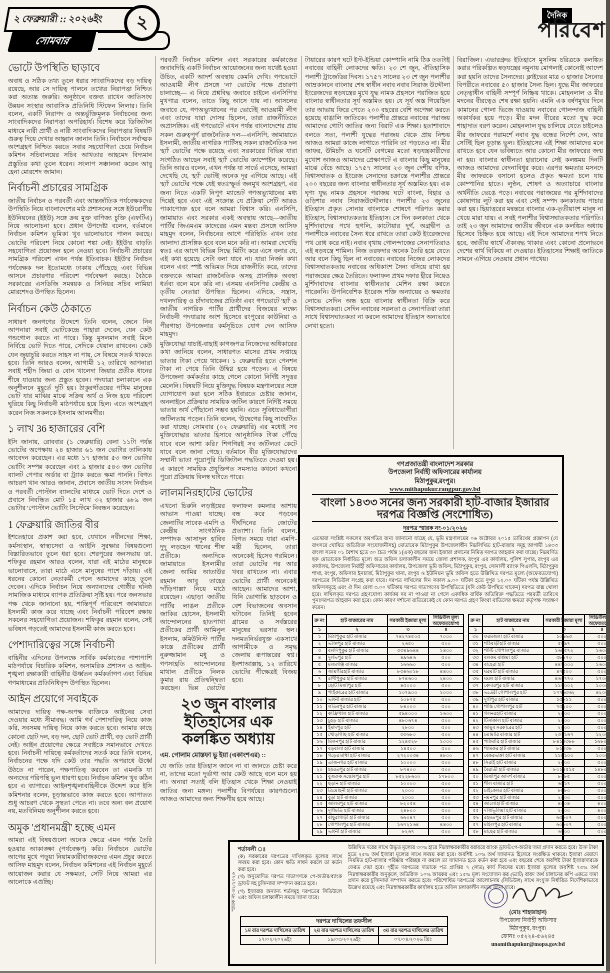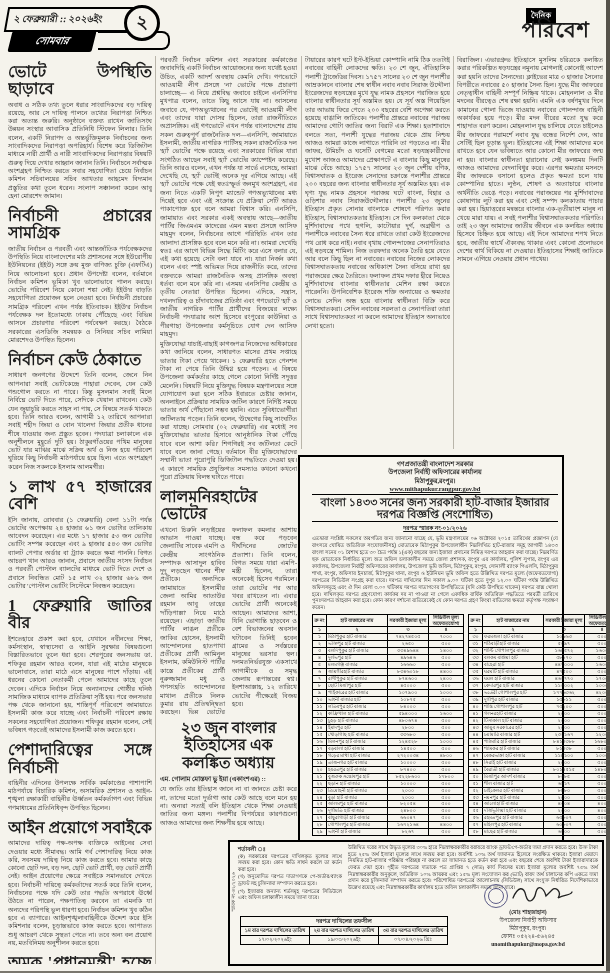--- a/index.html
+++ b/index.html
@@ -15,36 +15,36 @@
     background:#f5f3ec;font-weight:bold;font-size:9.5px;padding:3px 6px;
     transform:skewX(-10deg);white-space:nowrap;}
   .issue-circle{position:absolute;left:118px;top:-2px;width:30px;height:30px;
     border:3px solid #000;border-radius:50%;background:#f5f3ec;z-index:2;
     font-size:18px;font-weight:bold;text-align:center;line-height:28px;}
   .day-band{position:absolute;left:4px;top:24px;width:84px;background:#000;color:#fff;
     font-style:italic;font-size:10px;font-weight:bold;text-align:center;
     padding:2px 0;transform:skewX(-14deg);border-radius:2px;}
   .day-tail{position:absolute;left:92px;top:24px;width:70px;height:15px;
     border:2px solid #000;border-left:none;border-radius:0 8px 8px 0;background:#f5f3ec;}
-  .logo{position:absolute;right:20px;top:4px;width:120px;text-align:right;}
+  .logo{position:absolute;right:4px;top:4px;width:120px;text-align:right;}
   .logo-tag{display:inline-block;background:#000;color:#fff;font-size:8px;
     font-weight:bold;padding:1px 5px;margin-right:34px;}
   .logo-name{font-size:21px;font-weight:bold;letter-spacing:1px;line-height:0.9;
     margin-top:-2px;}
 
   
   .col{position:absolute;top:56px;font-size:6.3px;line-height:1.32;
     text-align:justify;overflow:hidden;}
   #col1{left:8px;width:144px;height:908px;}
   #col2{left:160px;width:137px;height:908px;}
   #col3{left:305px;width:145px;height:393px;}
   #col4{left:457px;width:146px;height:393px;}
   .vrule{position:absolute;top:56px;width:1px;background:#b9b5aa;}
   #r1{left:155px;height:908px;} #r2{left:301px;height:393px;} #r3{left:453px;height:393px;}
-  .headline{font-size:16px;line-height:1.08;font-weight:bold;margin:7px 0 3px 0;}
+  .headline{font-size:10px;line-height:1.08;font-weight:normal;margin:7px 0 3px 0;}
   .col p{margin:0 0 2px 0;}
   .two-col{column-count:2;column-gap:7px;}
   .feature-h{font-size:15.5px;line-height:1.15;font-weight:bold;text-align:center;
     margin:0 2px 3px 2px;}
   .feature-by{font-size:6.4px;font-weight:bold;margin-bottom:2px;}
 
   
   #boxA{position:absolute;left:298px;top:455px;width:266px;height:385px;
     border:2px solid #000;border-bottom:none;background:#f7f5ee;
     box-sizing:border-box;padding:3px 4px 0 12px;}
@@ -123,21 +123,21 @@
         <h3 class="headline">নির্বাচনী প্রচারের সামগ্রিক</h3>
         <p>জাতীয় নির্বাচন ও পরবর্তী এবং আন্তর্জাতিক পর্যবেক্ষকদের উপস্থিতি নিয়ে বাংলাদেশের মাঠ প্রশাসনের সঙ্গে ইউরোপীয় ইউনিয়নের (ইইউ) সঙ্গে ক্রয় মুক্ত বাণিজ্য চুক্তি (এফটিএ) নিয়ে আলোচনা হবে। প্রধান উপদেষ্টা বলেন, বর্তমানে নির্বাচন কমিশন ভূমিকা খুব ভালোভাবে পালন করছে। ভোটের পরিবেশ নিয়ে কোনো শঙ্কা নেই। ইইউ'র বাড়তি সহযোগিতা প্রয়োজন হলে নেওয়া হবে। নির্বাচনী প্রচারের সামগ্রিক পরিবেশ এখন পর্যন্ত ইতিবাচক। ইইউ'র নির্বাচন পর্যবেক্ষক দল ইতোমধ্যে ঢাকায় পৌঁছেছে এবং বিভিন্ন আসনে প্রচারণার পরিবেশ পর্যবেক্ষণ করছে। বৈঠকে সরকারের এসডিজি সমন্বয়ক ও সিনিয়র সচিব লামিয়া মোরশেদও উপস্থিত ছিলেন।</p>
       </div>
 
       <div>
         <h3 class="headline">নির্বাচন কেউ ঠেকাতে</h3>
         <p>সাধারণ জনগণের উদ্দেশে তিনি বলেন, জেনে নিন আপনারা সবাই ভোটকেন্দ্রে পাহারা দেবেন, যেন কেউ গন্ডগোল করতে না পারে। কিন্তু মুসলমান সবাই মিলে নির্বিঘ্নে ভোট দিতে পারে, সেদিকে খেয়াল রাখবেন। কেউ যেন জুয়াচুরি করতে সাহস না পায়, সে বিষয়ে সতর্ক থাকতে হবে। তিনি আরও বলেন, আগামী ১২ তারিখে আপনারা সবাই শহীদ জিয়া ও বোন খালেদা জিয়ার প্রতীক ধানের শীষে যাওয়ার জন্য প্রস্তুত হবেন। পদযাত্রা চলাকালে এক অনুশীলনে মুহূর্তে দুটি হয়। ঠাকুরগাঁওয়ের পথিম মানুষের ভোট যার মাঝির মাঝে সক্রিয় অর্থ ও নিজ হয়ে পরিবেশ ঘুরিয়ে কিছু নির্বাচনী মাঠপর্যায়ে হয়ে ছিল। এতে অংশগ্রহণ করেন নিজ সকলকে ইসলাম আলমগীর।</p>
       </div>
 
       <div>
-        <h3 class="headline">১ লাখ ৫৭ হাজারের বেশি</h3>
+        <h3 class="headline">১ লাখ 36 হাজারের বেশি</h3>
         <p>ইসি জানায়, রোববার (১ ফেব্রুয়ারি) বেলা ১১টা পর্যন্ত ভোটের অপেক্ষায় ২৪ হাজার ৬১ জন ভোটার তালিকায় আবেদন করেছেন। এর মধ্যে ১৭ হাজার ৫৩ জন ভোটার ভোটিং সম্পন্ন করেছেন এবং ৯ হাজার ৫৪৩ জন ভোটার ব্যালট পেপার অর্ডার বা ট্র্যাক করতে ক্ষমা পাননি। বিগত আচরণ খান আরও জানান, প্রবাসে জাতীয় সংসদ নির্বাচন ও পরবর্তী পোস্টাল ব্যালটের মাধ্যমে ভোট দিতে দেশে ও প্রবাসে নিবন্ধিত মোট ১৫ লাখ ৩২ হাজার ৬৮৯ জন ভোটার 'পোস্টাল ভোটিং সিস্টেমে' নিবন্ধন করেছেন।</p>
       </div>
 
       <div>
         <h3 class="headline">1 ফেব্রুয়ারি জাতির বীর</h3>
         <p>ইশতেহারে প্রকাশ করা হবে, যেখানে নবীনদের শিক্ষা, কর্মসংস্থান, স্বাস্থ্যসেবা ও আইনি সুরক্ষার বিষয়গুলো বিস্তারিতভাবে তুলে ধরা হবে। শেরপুরের জনসভায় ডা. শফিকুর রহমান আরও বলেন, যারা এই মাঠের মানুষকে ভালোবাসে, তারা মাঠে এসে মানুষের পাশে দাঁড়ায়। এই ধরনের কোনো নেতাকর্মী পেলে আমাদের কাছে তুলে দেবেন। এদিকে নির্বাচন নিয়ে অন্যান্যদের গোষ্ঠীর ঘনিষ্ঠ সামাজিক মাধ্যমে ব্যাপক প্রতিক্রিয়া সৃষ্টি হয়। পরে জনসভার পক্ষ থেকে জানানো হয়, শান্তিপূর্ণ পরিবেশে জামায়াতে ইসলামী কাজ করে যাচ্ছে এবং নির্বাচনী পরিবেশ রক্ষায় সকলের সহযোগিতা প্রয়োজন। শফিকুর রহমান বলেন, সেই ভবিষ্যৎ গড়তেই আমাদের ইসলামী কাজ করতে হবে।</p>
       </div>
 
       <div>
         <h3 class="headline">পেশাদারিত্বের সঙ্গে নির্বাচনী</h3>

